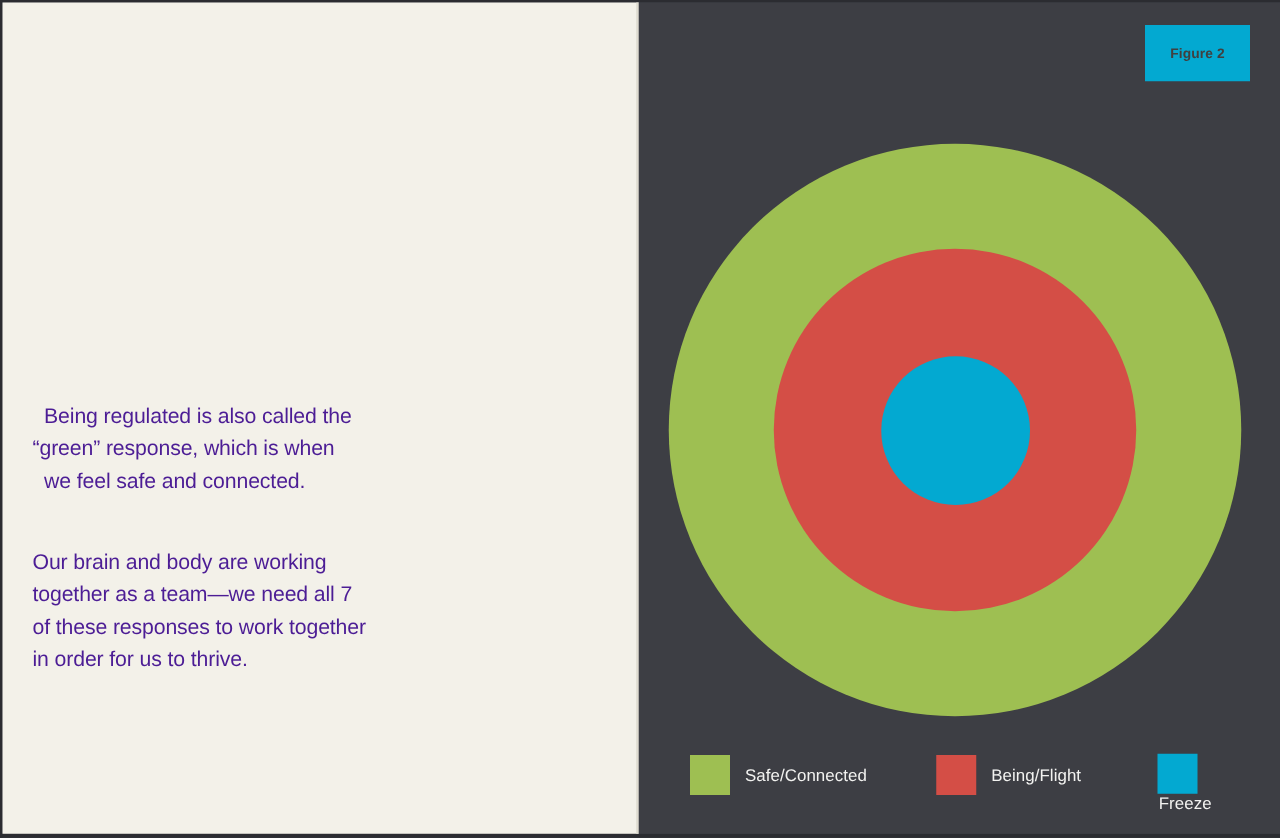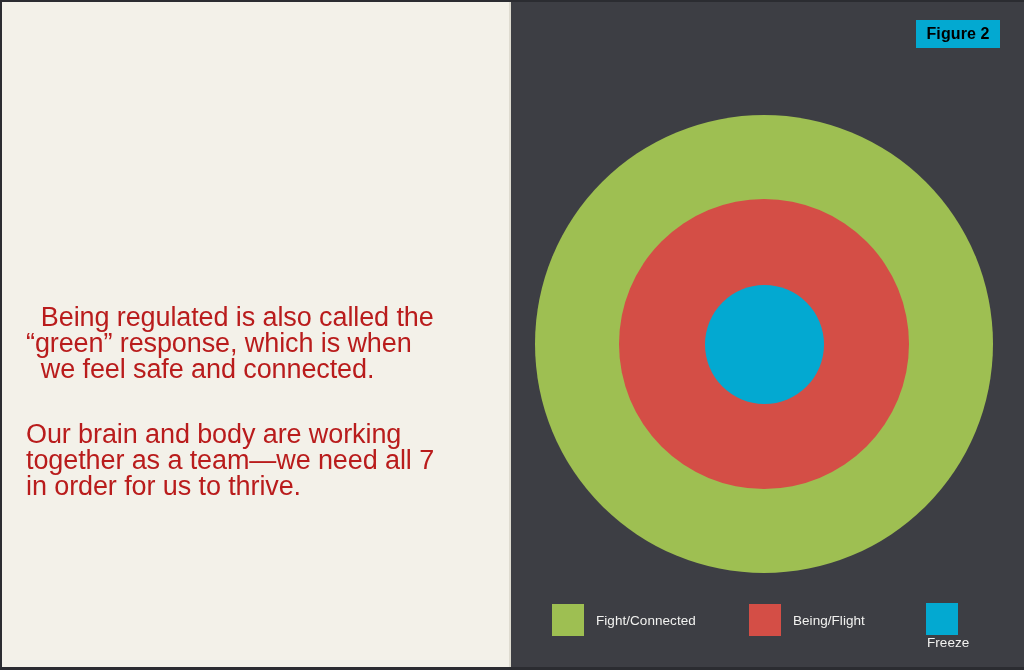--- a/index.html
+++ b/index.html
@@ -33,24 +33,24 @@
     height: 100%;
     background: #f3f1e9;
     box-sizing: border-box;
     border-right: 2px solid #dedbd0;
     flex: 0 0 auto;
   }
 
   #body-copy {
     position: absolute;
     left: 24px;
-    top: 302px;
+    top: 318px;
     width: 452px;
-    color: #b91c1c;
-    font-size: 27px;
+    color: #4c1d95;
+    font-size: 17px;
     line-height: 26.2px;
     letter-spacing: -0.1px;
     font-weight: 400;
   }
   #body-copy .para {
     margin: 0;
   }
   #body-copy .para + .para {
     margin-top: 38px;
   }
@@ -66,24 +66,24 @@
     height: 100%;
     background: #3d3e44;
     overflow: hidden;
   }
 
   #figure-badge {
     position: absolute;
     left: 405px;
     top: 18px;
     width: 84px;
-    height: 28px;
+    height: 45px;
     background: #03a9d1;
-    color: #000000;
-    font-size: 16px;
+    color: #404040;
+    font-size: 11px;
     font-weight: 600;
     letter-spacing: 0.1px;
     display: flex;
     align-items: center;
     justify-content: center;
   }
 
   
   #circles {
     position: absolute;
@@ -160,41 +160,42 @@
 
       <p class="para">
         <span class="line">  Being regulated is also called the</span>
         <span class="line">“green” response, which is when</span>
         <span class="line">  we feel safe and connected.</span>
       </p>
 
       <p class="para">
         <span class="line">Our brain and body are working</span>
         <span class="line">together as a team—we need all 7</span>
+        <span class="line">of these responses to work together</span>
         <span class="line">in order for us to thrive.</span>
       </p>
 
     </div>
   </div>
 
   <div id="right-panel">
 
     <div id="figure-badge" style="background: rgb(3, 169, 209);">Figure 2</div>
 
     <div id="circles">
       <div class="ring" id="ring-outer" style="background: rgb(158, 191, 82); width: 458px; height: 458px; left: 24px; top: 113px;"></div>
       <div class="ring" id="ring-middle" style="background: rgb(212, 78, 70); width: 290px; height: 290px; left: 108px; top: 197px;"></div>
       <div class="ring" id="ring-inner" style="background: rgb(3, 169, 209); width: 119px; height: 119px; left: 193.5px; top: 282.5px;"></div>
     </div>
 
     <div id="legend">
 
       <div class="legend-item" id="legend-item-0">
         <span class="legend-swatch" style="background: rgb(158, 191, 82);"></span>
-        <span class="legend-label">Fight/Connected</span>
+        <span class="legend-label">Safe/Connected</span>
       </div>
 
       <div class="legend-item" id="legend-item-1">
         <span class="legend-swatch" style="background: rgb(212, 78, 70);"></span>
         <span class="legend-label">Being/Flight</span>
       </div>
 
       <div class="legend-item" id="legend-item-2">
         <span class="legend-swatch" style="background: rgb(3, 169, 209);"></span>
         <span class="legend-label">Freeze</span>

